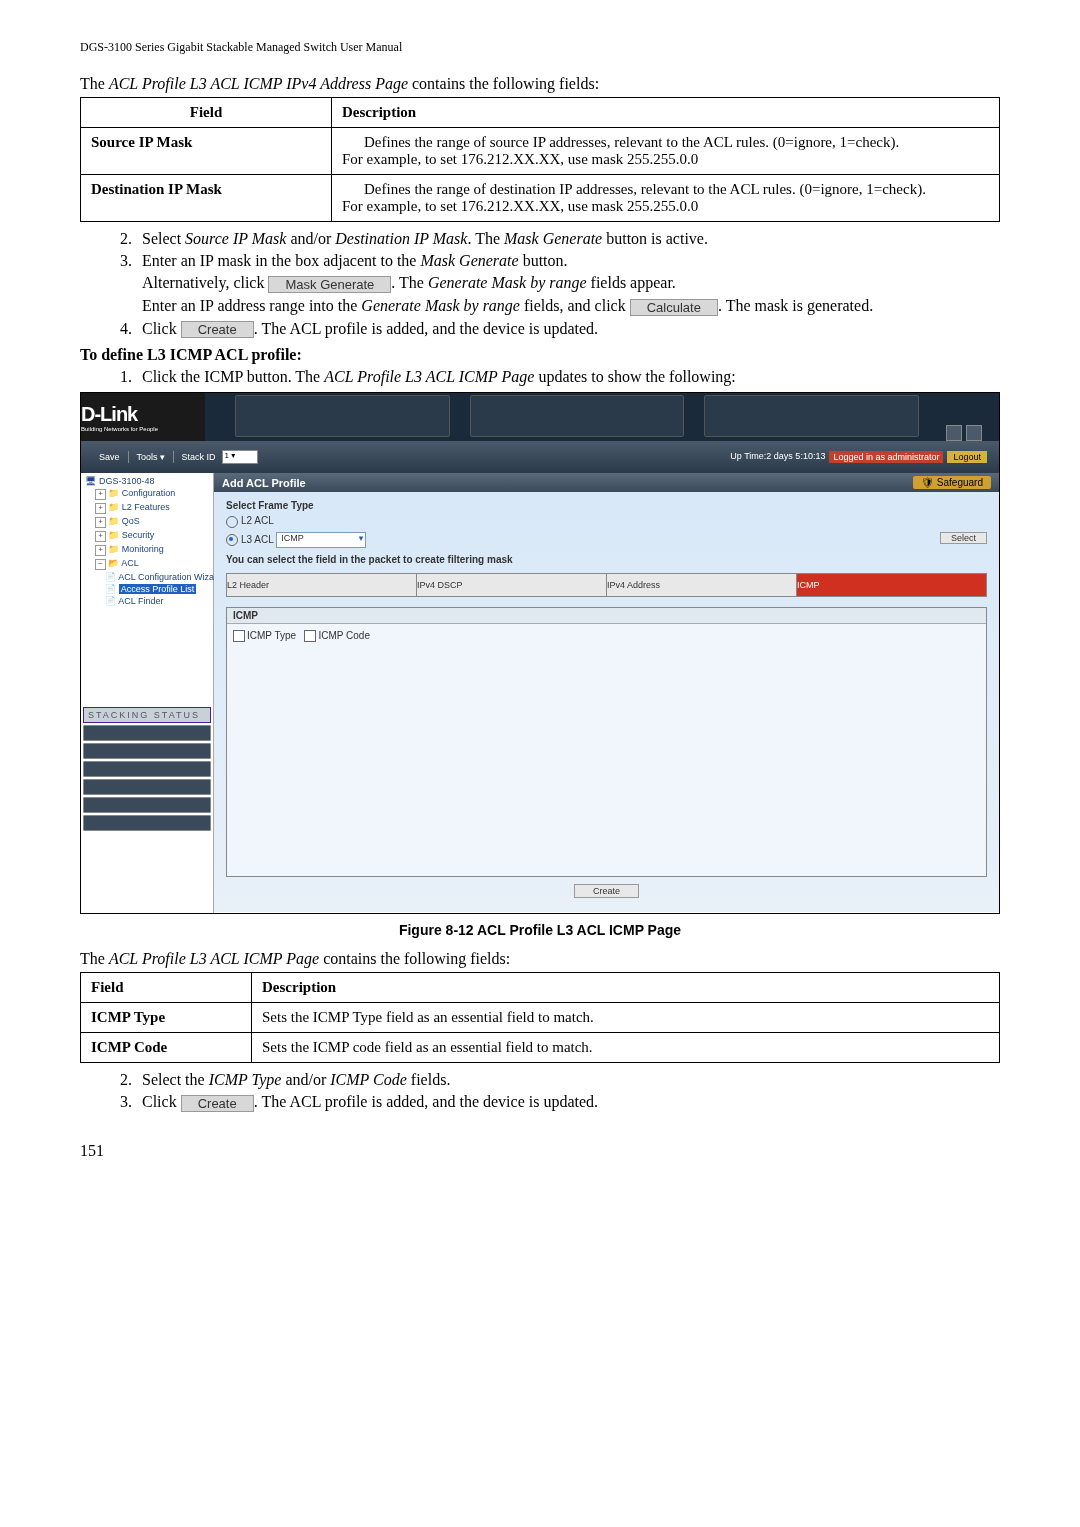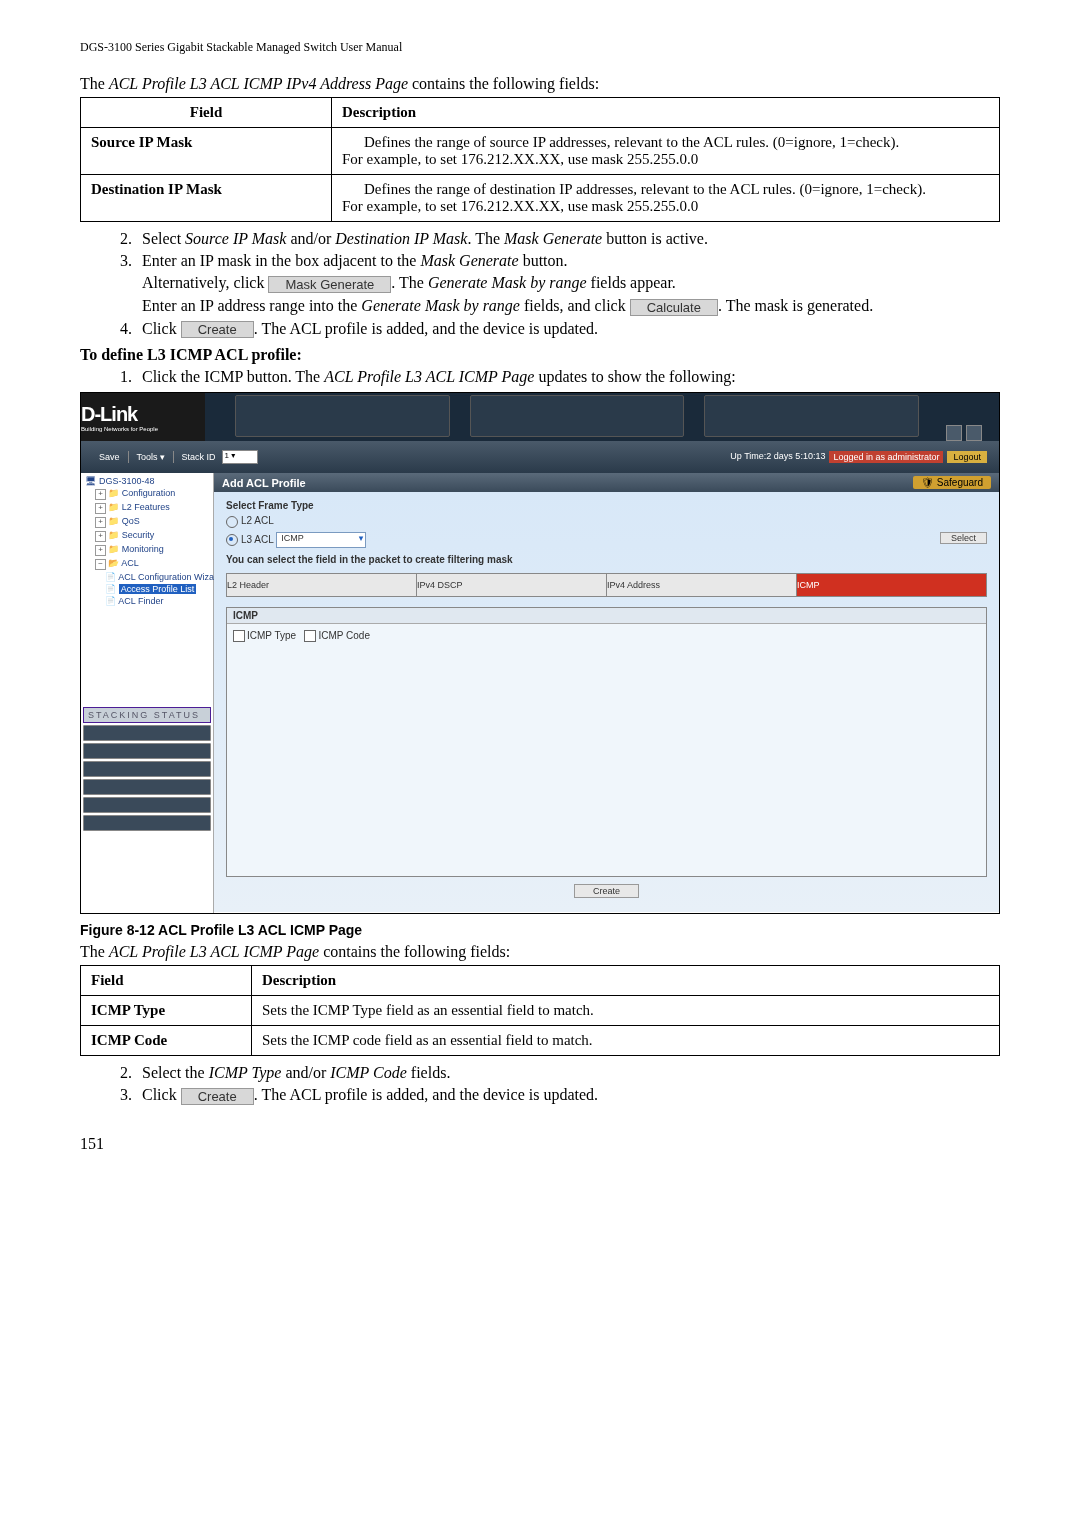--- a/index.html
+++ b/index.html
@@ -54,21 +54,21 @@
   .tabs{display:flex;margin-top:8px;border:1px solid #888;height:22px}
   .tab{flex:1;line-height:22px;font-size:9px;border-right:1px solid #888;background:#e8e8e8}
   .tab:last-child{border-right:none}
   .tab.active{background:#d03020;color:#fff}
   .icmp-box{border:1px solid #888;margin-top:10px;background:#f0f6fb}
   .icmp-hdr{background:#e0e8f0;border-bottom:1px solid #aaa;padding:2px 6px;font-weight:bold;font-size:10px}
   .icmp-body{padding:6px;min-height:240px}
   .cb{display:inline-block;width:10px;height:10px;border:1px solid #666;background:#fff;vertical-align:middle;margin-right:2px}
   .create-btn-row{text-align:center;padding:8px 0}
   .create-btn{background:#e8e8e8;border:1px solid #999;padding:1px 18px;font-size:9px}
-  .fig-caption{font-weight:bold;font-family:Arial,sans-serif;font-size:14px;margin:8px 0 5px 0}
+  .fig-caption{text-align:center;font-weight:bold;font-family:Arial,sans-serif;font-size:14px;margin:8px 0 12px 0}
   .page-num{margin-top:30px;font-size:16px}
 </style>
 </head>
 <body>
 
 <div class="page-title">DGS-3100 Series Gigabit Stackable Managed Switch User Manual</div>
 
 <div class="intro">
   <span>The </span><i>ACL Profile L3 ACL ICMP IPv4 Address Page</i><span> contains the following fields:</span>
 </div>

